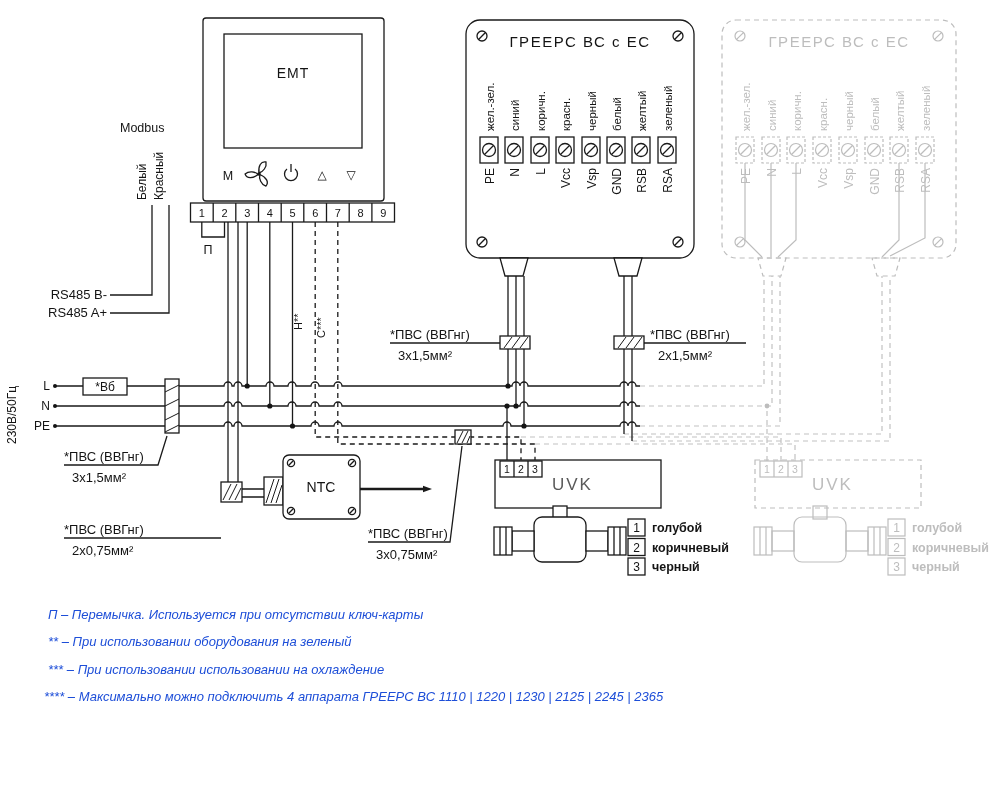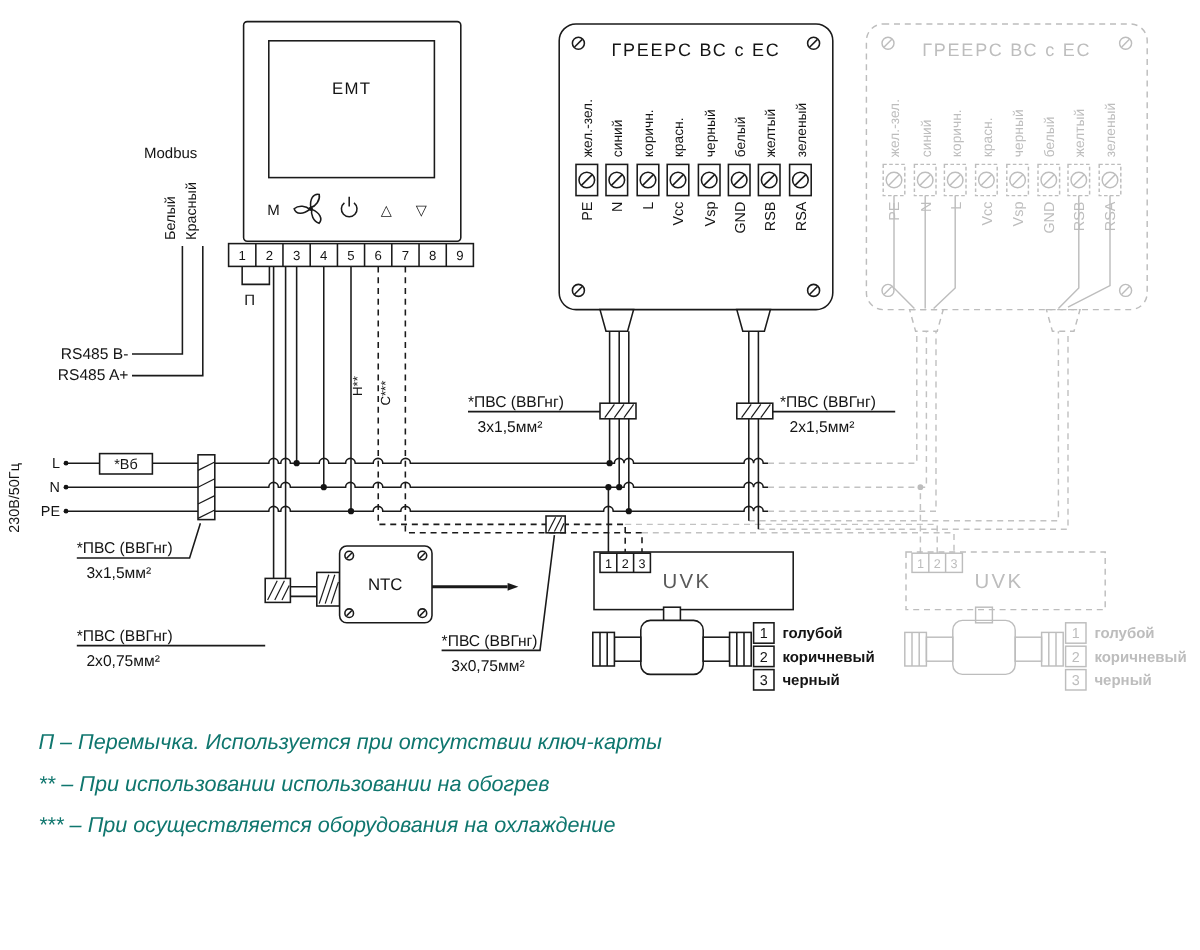--- a/index.html
+++ b/index.html
@@ -21,22 +21,22 @@
   .f12{font-size:12px}.f125{font-size:12.5px}.f13{font-size:13px}
   .f14{font-size:14px}
   .mid{text-anchor:middle}.enda{text-anchor:end}
   .tname{font-size:12px;text-anchor:end;}
   .ttl{font-size:15px;letter-spacing:1.5px;}
   .uvkt{font-size:17px;letter-spacing:2px;fill:#5a5a5a;}
   .guvkt{font-size:17px;letter-spacing:2px;}
   .lgd{font-size:12.5px;font-weight:700;}
   .emtt{font-size:14px;letter-spacing:1px;}
   .hatch{stroke:#1a1a1a;stroke-width:1;}
-  .notes{position:absolute;left:6px;top:606px;width:976px;
-         font-style:italic;font-size:18px;color:#0f766e;}
+  .notes{position:absolute;left:22px;top:606px;width:976px;
+         font-style:italic;font-size:13px;color:#1d4ed8;}
   .n{margin:0 0 9px;line-height:1.42;}
   .n1,.n3,.n4{padding-left:26px;}
   .n2{text-indent:30px;}
   .n5{padding-left:22px;}
 </style>
 </head>
 <body>
 
 <div class="page">
 <svg width="1000" height="600" viewBox="0 0 1000 600">
@@ -477,16 +477,17 @@
       <rect class="lnw" x="628" y="558" width="17" height="17"></rect>
           <text class="f12 mid" x="636.5" y="571">3</text>
       <text class="lgd" x="652" y="571">черный</text>
     </g>
   </g>
 </svg>
 
   
   <div class="notes">
     <p class="n n1">П – Перемычка. Используется при отсутствии ключ-карты</p>
-    <p class="n n3">** – При использовании использовании на обогрев</p>
-    <p class="n n4">*** – При осуществляется оборудования на охлаждение</p>
+    <p class="n n3">** – При использовании оборудования на зеленый</p>
+    <p class="n n4">*** – При использовании использовании на охлаждение</p>
+    <p class="n n5">**** – Максимально можно подключить 4 аппарата ГРЕЕРС ВС 1110 | 1220 | 1230 | 2125 | 2245 | 2365</p>
   </div>
 </div>
 
 </body></html>

